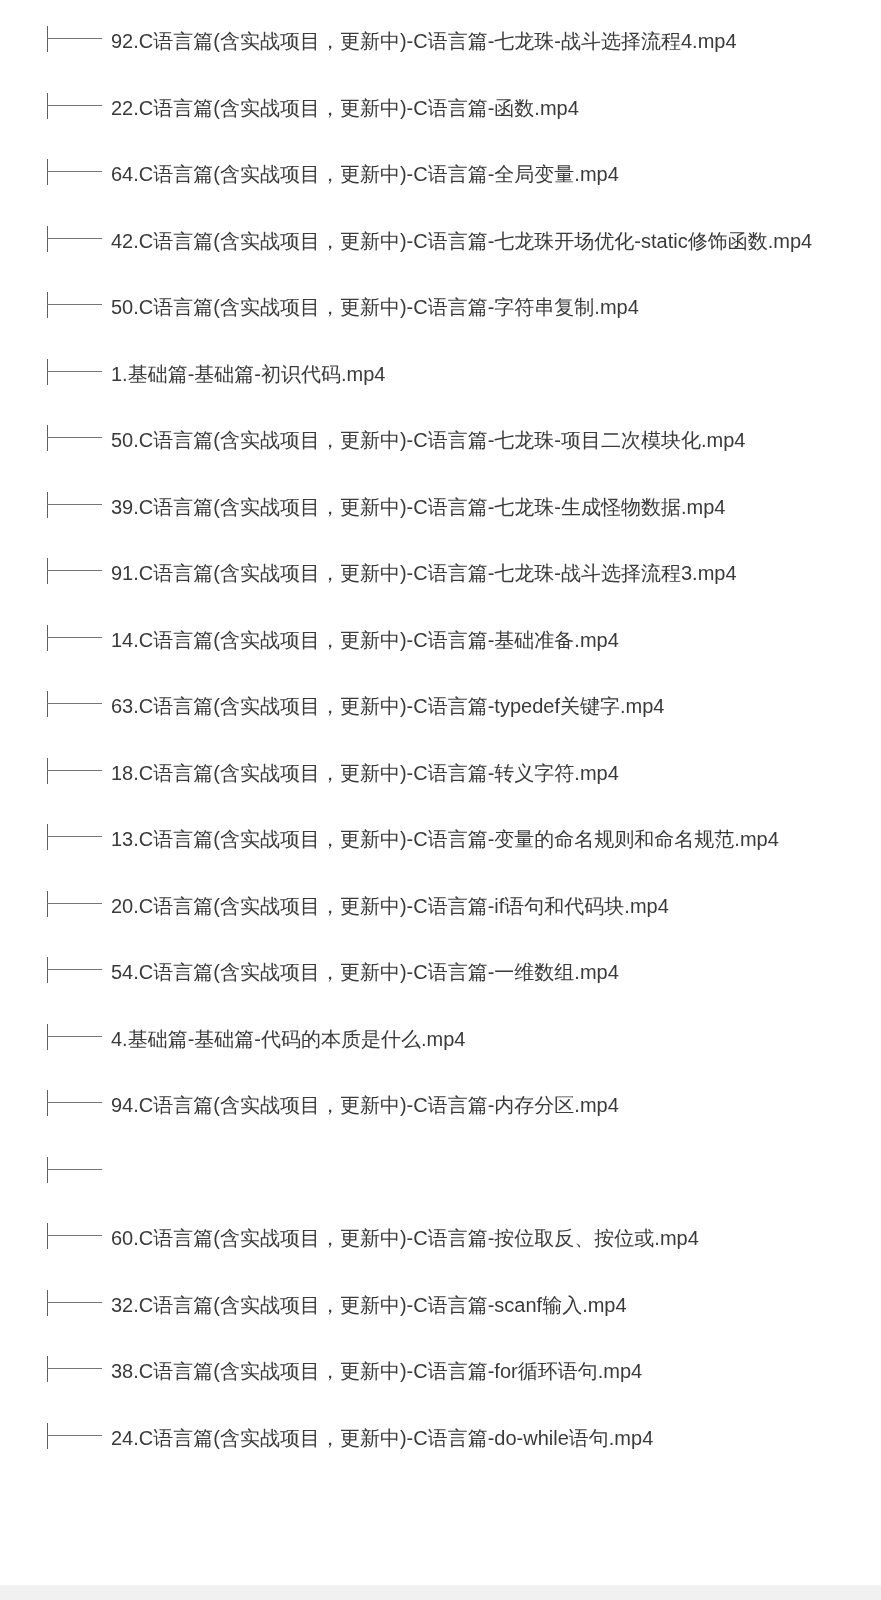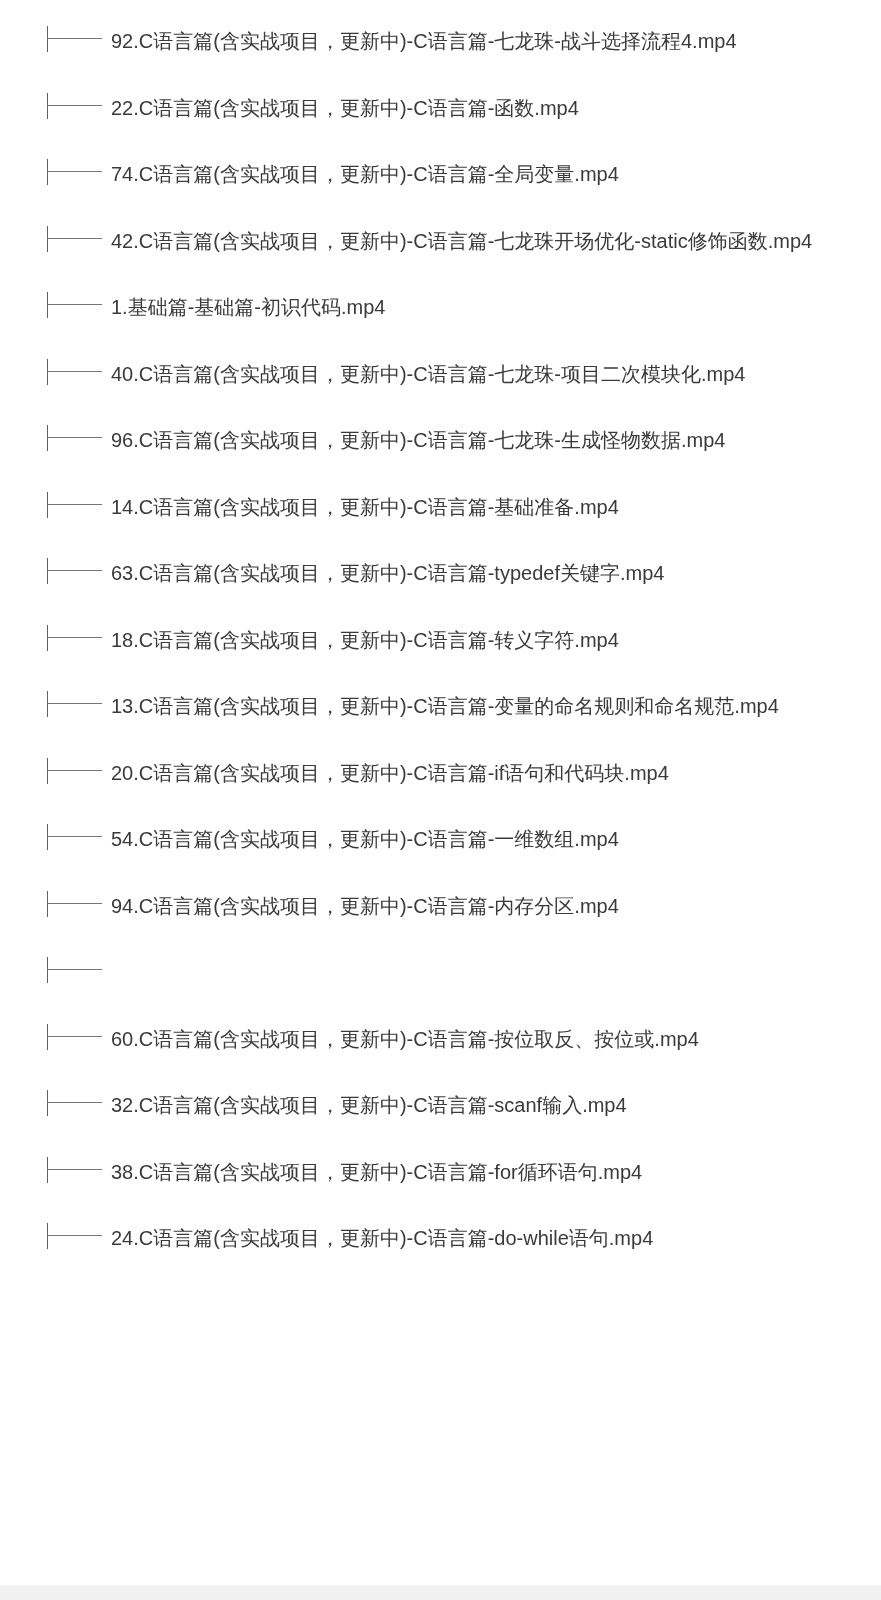--- a/index.html
+++ b/index.html
@@ -62,31 +62,34 @@
     height: 15px;
     background: #f1f1f1;
   }
 </style>
 </head>
 <body>
 
 <div class="tree">
   <div class="item"><span class="branch"></span><span class="fname">92.C语言篇(含实战项目，更新中)-C语言篇-七龙珠-战斗选择流程4.mp4</span></div>
   <div class="item"><span class="branch"></span><span class="fname">22.C语言篇(含实战项目，更新中)-C语言篇-函数.mp4</span></div>
-  <div class="item"><span class="branch"></span><span class="fname">74.C语言篇(含实战项目，更新中)-C语言篇-全局变量.mp4</span></div>
+  <div class="item"><span class="branch"></span><span class="fname">64.C语言篇(含实战项目，更新中)-C语言篇-全局变量.mp4</span></div>
   <div class="item"><span class="branch"></span><span class="fname">42.C语言篇(含实战项目，更新中)-C语言篇-七龙珠开场优化-static修饰函数.mp4</span></div>
+  <div class="item"><span class="branch"></span><span class="fname">50.C语言篇(含实战项目，更新中)-C语言篇-字符串复制.mp4</span></div>
   <div class="item"><span class="branch"></span><span class="fname">1.基础篇-基础篇-初识代码.mp4</span></div>
-  <div class="item"><span class="branch"></span><span class="fname">40.C语言篇(含实战项目，更新中)-C语言篇-七龙珠-项目二次模块化.mp4</span></div>
-  <div class="item"><span class="branch"></span><span class="fname">96.C语言篇(含实战项目，更新中)-C语言篇-七龙珠-生成怪物数据.mp4</span></div>
+  <div class="item"><span class="branch"></span><span class="fname">50.C语言篇(含实战项目，更新中)-C语言篇-七龙珠-项目二次模块化.mp4</span></div>
+  <div class="item"><span class="branch"></span><span class="fname">39.C语言篇(含实战项目，更新中)-C语言篇-七龙珠-生成怪物数据.mp4</span></div>
+  <div class="item"><span class="branch"></span><span class="fname">91.C语言篇(含实战项目，更新中)-C语言篇-七龙珠-战斗选择流程3.mp4</span></div>
   <div class="item"><span class="branch"></span><span class="fname">14.C语言篇(含实战项目，更新中)-C语言篇-基础准备.mp4</span></div>
   <div class="item"><span class="branch"></span><span class="fname">63.C语言篇(含实战项目，更新中)-C语言篇-typedef关键字.mp4</span></div>
   <div class="item"><span class="branch"></span><span class="fname">18.C语言篇(含实战项目，更新中)-C语言篇-转义字符.mp4</span></div>
   <div class="item"><span class="branch"></span><span class="fname">13.C语言篇(含实战项目，更新中)-C语言篇-变量的命名规则和命名规范.mp4</span></div>
   <div class="item"><span class="branch"></span><span class="fname">20.C语言篇(含实战项目，更新中)-C语言篇-if语句和代码块.mp4</span></div>
   <div class="item"><span class="branch"></span><span class="fname">54.C语言篇(含实战项目，更新中)-C语言篇-一维数组.mp4</span></div>
+  <div class="item"><span class="branch"></span><span class="fname">4.基础篇-基础篇-代码的本质是什么.mp4</span></div>
   <div class="item"><span class="branch"></span><span class="fname">94.C语言篇(含实战项目，更新中)-C语言篇-内存分区.mp4</span></div>
   <div class="item"><span class="branch"></span></div>
   <div class="item"><span class="branch"></span><span class="fname">60.C语言篇(含实战项目，更新中)-C语言篇-按位取反、按位或.mp4</span></div>
   <div class="item"><span class="branch"></span><span class="fname">32.C语言篇(含实战项目，更新中)-C语言篇-scanf输入.mp4</span></div>
   <div class="item"><span class="branch"></span><span class="fname">38.C语言篇(含实战项目，更新中)-C语言篇-for循环语句.mp4</span></div>
   <div class="item"><span class="branch"></span><span class="fname">24.C语言篇(含实战项目，更新中)-C语言篇-do-while语句.mp4</span></div>
 </div>
 
 <div class="bottom-bar"></div>
 

